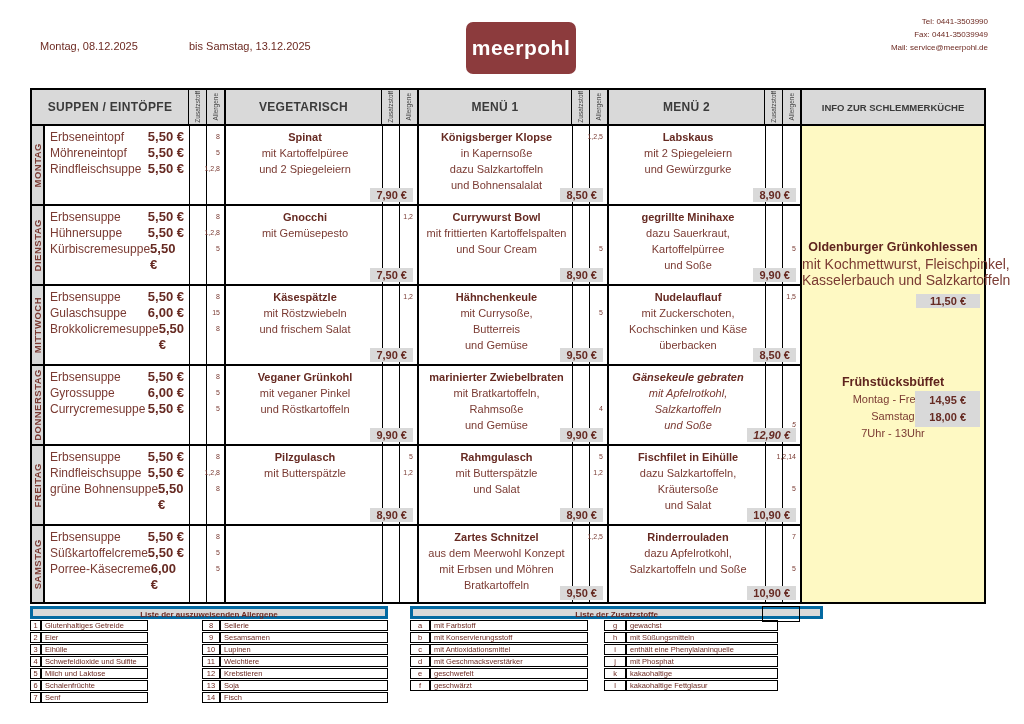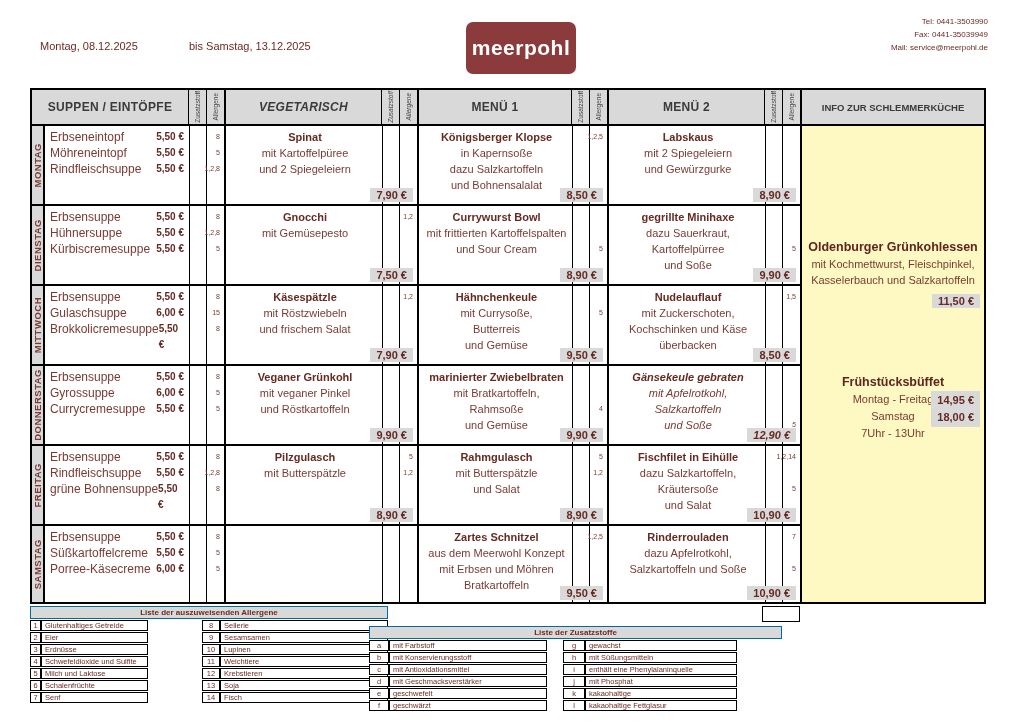--- a/index.html
+++ b/index.html
@@ -32,56 +32,56 @@
   .vert{writing-mode:vertical-rl;transform:rotate(180deg);}
   .hstrip span{font-size:6.5px;color:#444;}
   .daycell{background:#d9d9d9;display:flex;align-items:center;justify-content:center;}
   .daycell span{font-size:9.5px;font-weight:bold;color:#7a3a32;letter-spacing:.5px;white-space:nowrap;}
   .cell::before,.cell::after{content:"";position:absolute;top:0;bottom:0;width:1px;background:#000;z-index:1;}
   .cell::before{right:17px;}
   .cell::after{right:34px;}
   .soupcell{padding:3px 36px 3px 3px;}
   .srow{display:flex;justify-content:space-between;height:16px;line-height:16px;}
   .sname{font-size:12px;color:#7a3a32;padding-left:2px;white-space:nowrap;}
-  .sprice{font-size:10px;font-weight:bold;color:#662a22;margin-right:4px;}
+  .sprice{font-size:13px;font-weight:bold;color:#662a22;margin-right:4px;}
   .menucell{padding:3px 36px 3px 3px;text-align:center;}
   .mline{height:16px;line-height:16px;font-size:11px;color:#7a3a32;white-space:nowrap;}
   .mline.b{font-weight:bold;color:#662a22;}
   .note{position:absolute;right:4px;font-size:7px;color:#7a3a32;line-height:16px;
         white-space:nowrap;z-index:2;}
   .badge{position:absolute;right:4px;bottom:2px;background:#d9d9d9;color:#662a22;
          font-size:11px;font-weight:bold;padding:1px 6px;z-index:3;}
   
   .infocell{padding:0;}
   .iblock{position:absolute;left:0;right:0;}
   .iheading{text-align:center;font-size:12.5px;font-weight:bold;color:#5f241e;height:17px;line-height:17px;}
-  .iline{text-align:center;font-size:11px;color:#7a3a32;height:16px;line-height:16px;white-space:nowrap;}
+  .iline{text-align:center;font-size:14px;color:#7a3a32;height:16px;line-height:16px;white-space:nowrap;}
   .iprice-row{text-align:right;padding-right:4px;margin-top:3px;}
   .ibadge{display:inline-block;background:#d9d9d9;color:#662a22;font-size:11px;
-          font-weight:bold;padding:1px 6px;}
+          font-weight:bold;padding:1px 14px;}
   .irow{position:relative;height:17px;line-height:17px;text-align:center;font-size:11px;color:#7a3a32;}
   .irow .ibadge{position:absolute;right:4px;top:0;}
   
   .legend{position:absolute;top:606px;}
-  .legend-title{box-sizing:border-box;border:1px solid #0369a1;background:#d9d9d9;height:13px;
+  .legend-title{box-sizing:border-box;border:3px solid #0369a1;background:#d9d9d9;height:13px;
                 line-height:11px;text-align:center;font-size:8px;font-weight:bold;color:#6d2a22;}
   .lcols{display:flex;margin-top:1px;}
   .lcol{display:flex;flex-direction:column;}
   .lrow{display:flex;margin-bottom:1px;height:11px;}
   .lnum,.ltxt{box-sizing:border-box;border:1px solid #000;font-size:7.5px;color:#6d2a22;
               line-height:9px;background:#fff;}
   .lnum{text-align:center;flex:none;}
   .ltxt{flex:1;padding-left:3px;white-space:nowrap;overflow:hidden;}
   #legend-allergene{left:30px;width:358px;}
   #legend-allergene .colA{width:118px;}
   #legend-allergene .gap{width:54px;flex:none;}
   #legend-allergene .colB{width:186px;}
   #legend-allergene .colA .lnum{width:11px;}
   #legend-allergene .colB .lnum{width:18px;}
-  #legend-zusatz{left:369px;width:413px;margin-top:20px;}
+  #legend-zusatz{left:410px;width:413px;}
   #legend-zusatz .colA{width:178px;}
   #legend-zusatz .gap{width:16px;flex:none;}
   #legend-zusatz .colB{width:174px;}
   #legend-zusatz .colA .lnum{width:20px;}
   #legend-zusatz .colB .lnum{width:22px;}
   .corner-box{position:absolute;left:762px;top:606px;width:38px;height:16px;
               box-sizing:border-box;border:1px solid #000;}
 </style>
 </head>
 <body>
@@ -101,21 +101,21 @@
   <div class="menu-table" id="menu-table">
       <div class="hcell" style="grid-area: 1 / 1 / auto / span 2;">
         <div class="htitle">SUPPEN / EINTÖPFE</div>
         <div class="hstrip">
           <span class="vert">Zusatzstoff</span>
         </div>
         <div class="hstrip">
           <span class="vert">Allergene</span>
         </div>
       </div>
-      <div class="hcell" style="grid-area: 1 / 3; font-style: italic;">
+      <div class="hcell" style="grid-area: 1 / 3;">
         <div class="htitle">VEGETARISCH</div>
         <div class="hstrip">
           <span class="vert">Zusatzstoff</span>
         </div>
         <div class="hstrip">
           <span class="vert">Allergene</span>
         </div>
       </div>
       <div class="hcell" style="grid-area: 1 / 4;">
         <div class="htitle">MENÜ 1</div>
@@ -406,21 +406,21 @@
           <div class="lrow">
             <div class="lnum">1</div>
             <div class="ltxt">Glutenhaltiges Getreide</div>
           </div>
           <div class="lrow">
             <div class="lnum">2</div>
             <div class="ltxt">Eier</div>
           </div>
           <div class="lrow">
             <div class="lnum">3</div>
-            <div class="ltxt">Erdnüsse</div>
+            <div class="ltxt">Eihülle</div>
           </div>
           <div class="lrow">
             <div class="lnum">4</div>
             <div class="ltxt">Schwefeldioxide und Sulfite</div>
           </div>
           <div class="lrow">
             <div class="lnum">5</div>
             <div class="ltxt">Milch und Laktose</div>
           </div>
           <div class="lrow">

